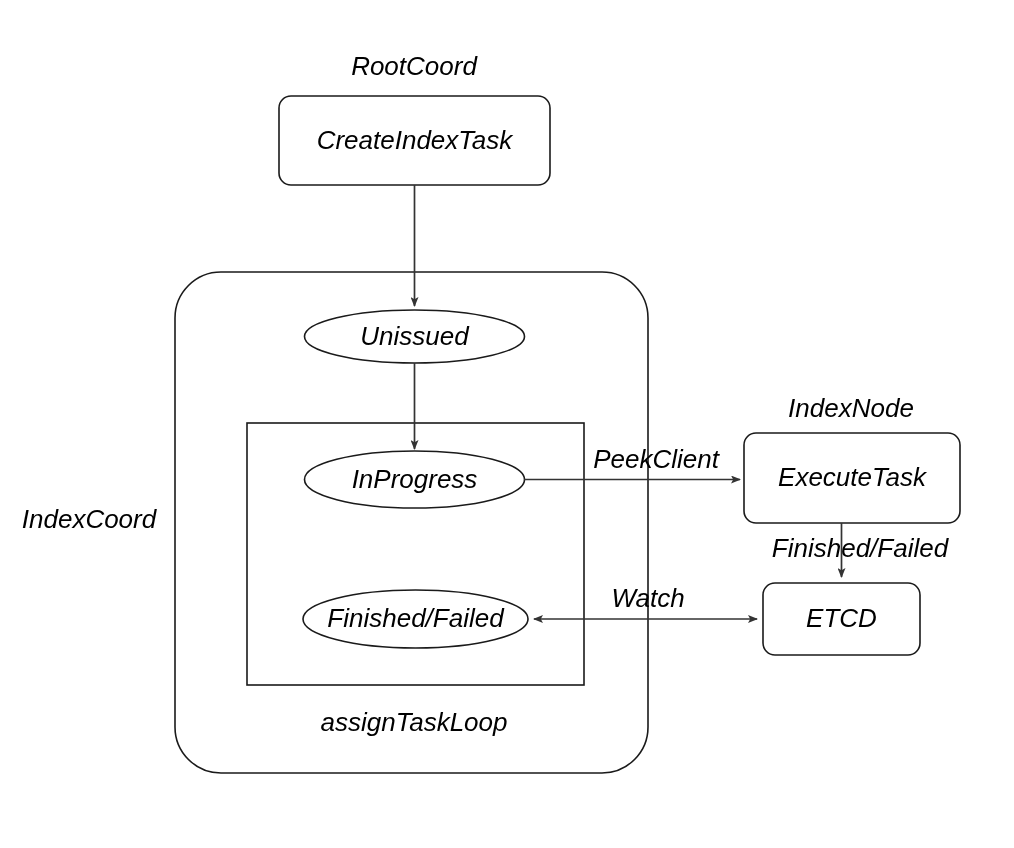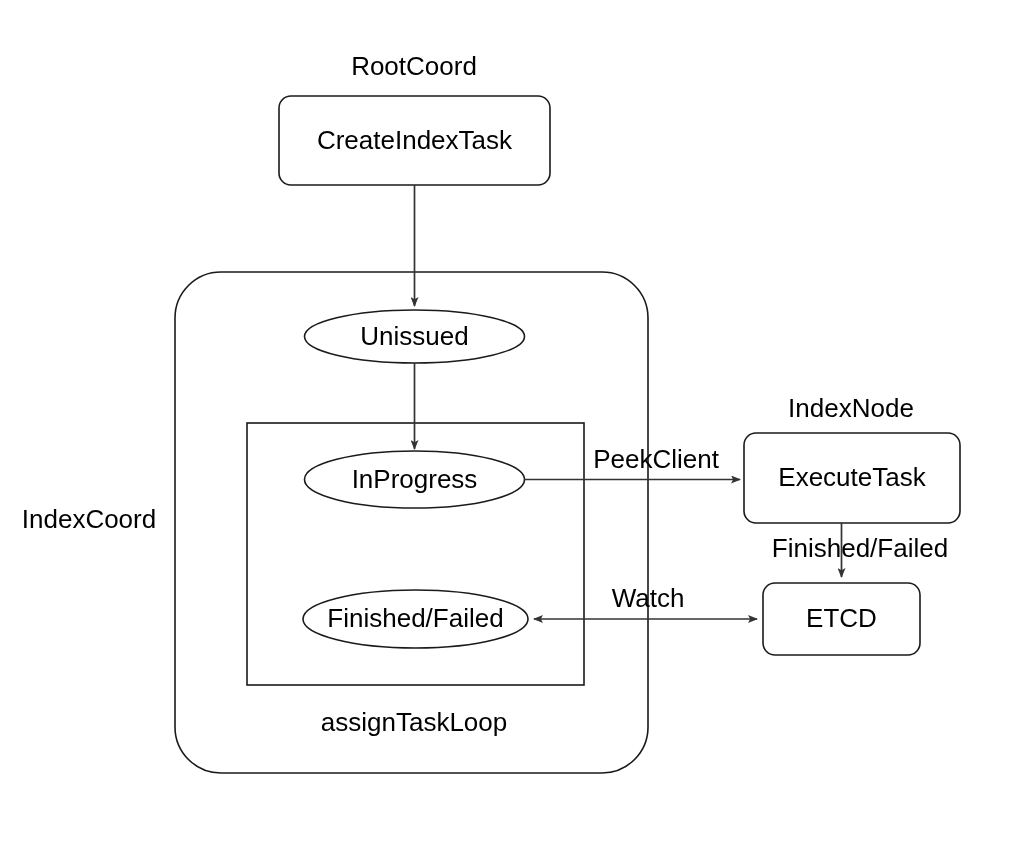--- a/index.html
+++ b/index.html
@@ -10,20 +10,21 @@
   body {
     font-family: "Liberation Sans", sans-serif;
     color: #000000;
   }
   #canvas {
     position: relative;
     width: 1014px;
     height: 848px;
     background: #ffffff;
     overflow: hidden;
+    font-style: italic;
   }
   #diagram-svg {
     position: absolute;
     left: 0;
     top: 0;
     width: 1014px;
     height: 848px;
   }
   .node-text {
     font-family: "Liberation Sans", sans-serif;

